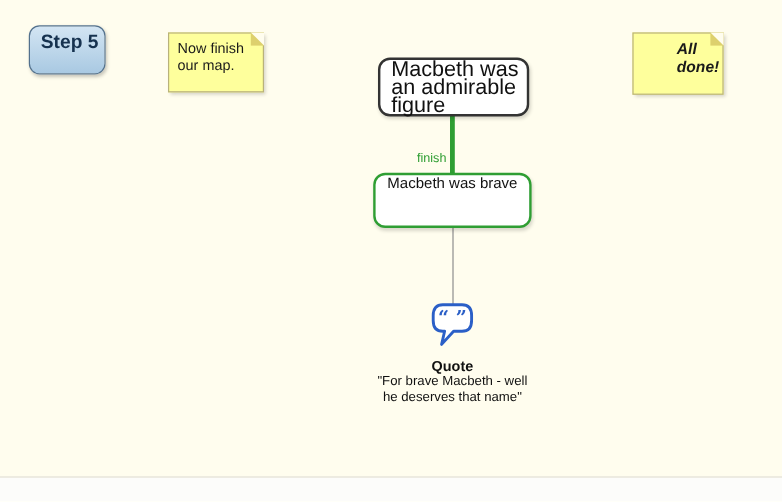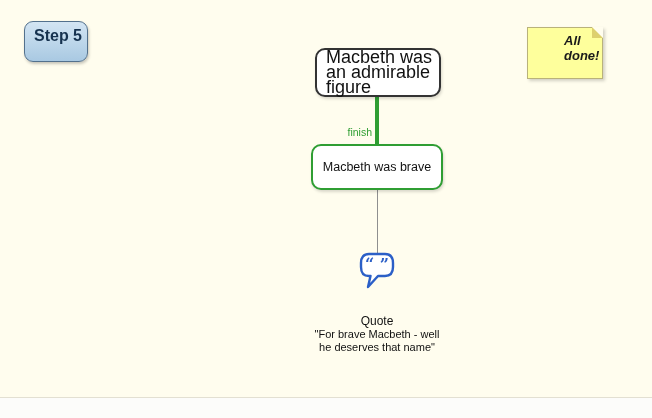--- a/index.html
+++ b/index.html
@@ -103,41 +103,41 @@
   .reason-box {
     position: absolute;
     left: 311px; top: 144px;
     width: 132px; height: 46px;
     background: #ffffff;
     border: 2px solid #2f9e33;
     border-radius: 10px;
     box-sizing: border-box;
     box-shadow: 1px 2px 3px rgba(0,0,0,.15);
     display: flex;
-    align-items: center;
+    align-items: flex-start;
     justify-content: center;
     font-size: 12.5px;
     color: #111;
     z-index: 2;
   }
 
   
   .quote-node {
     position: absolute;
     left: 277px; top: 250px;
     width: 200px;
     text-align: center;
     z-index: 2;
   }
   .quote-icon { display: inline-block; }
   .quote-title {
     font-size: 12px;
-    font-weight: normal;
+    font-weight: bold;
     color: #111;
-    margin-top: 18px;
+    margin-top: 1px;
   }
   .quote-line {
     font-size: 11px;
     line-height: 13px;
     color: #111;
   }
 
   
   .bottom-strip {
     position: absolute;
@@ -149,20 +149,24 @@
 </style>
 </head>
 <body>
 
 <div class="canvas">
 
   <div class="step-badge">
     <span>Step 5</span>
   </div>
 
+  <div class="note note-instruction">
+    <span class="note-text">Now finish
+our map.</span>
+  </div>
 
   <div class="note note-done">
     <span class="note-text">All done!</span>
   </div>
 
   <div class="green-line"></div>
   <div class="because-label">finish</div>
   <div class="gray-line"></div>
 
   <div class="claim-box">

